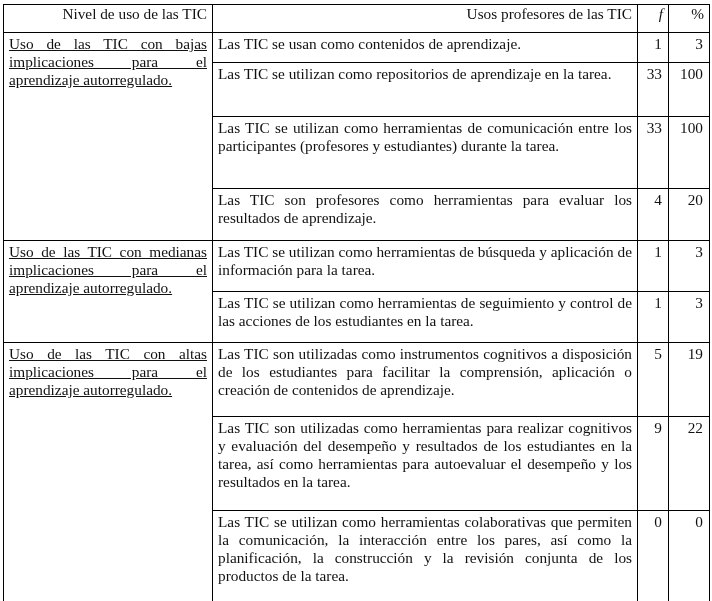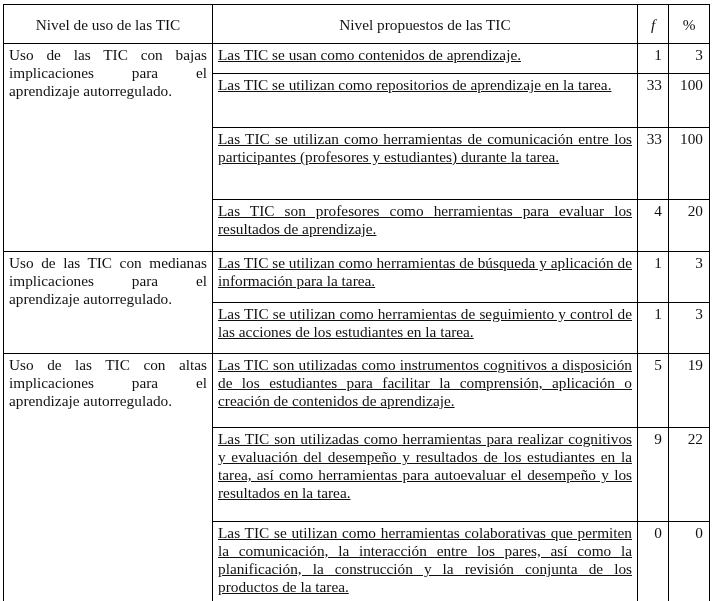--- a/index.html
+++ b/index.html
@@ -25,49 +25,49 @@
       table-layout: fixed;
     }
     table.tic-table td, table.tic-table th {
       border: 1px solid #000000;
       padding: 2px 5px 3px 5px;
       vertical-align: top;
       font-weight: normal;
       line-height: 18px;
     }
     table.tic-table th {
-      text-align: center;
+      text-align: right;
       height: 24px;
-      padding-top: 11px;
+      padding-top: 0;
     }
     col.c1 { width: 209px; }
     col.c2 { width: 425px; }
     col.c3 { width: 31px; }
     col.c4 { width: 41px; }
     .justify {
       text-align: justify;
       text-align-last: left;
-      text-decoration: underline;
     }
     .num {
       text-align: right;
       padding-right: 6px !important;
     }
     th.num-head-f {
       text-align: right;
       font-style: italic;
       padding-right: 6px;
     }
     th.num-head-pct {
       text-align: right;
       padding-right: 6px;
     }
     .level-cell {
       text-align: justify;
       text-align-last: left;
+      text-decoration: underline;
     }
     tr.r1 td { height: 24px; }
     tr.r2 td { height: 48px; }
     tr.r3 td { height: 66px; }
     tr.r4 td { height: 46px; }
     tr.r5 td { height: 45px; }
     tr.r6 td { height: 45px; }
     tr.r7 td { height: 68px; }
     tr.r8 td { height: 88px; }
     tr.r9 td { height: 87px; }
@@ -78,21 +78,21 @@
 <table class="tic-table">
   <colgroup>
     <col class="c1">
       <col class="c2">
       <col class="c3">
       <col class="c4">
   </colgroup>
   <thead>
     <tr>
       <th>Nivel de uso de las TIC</th>
-      <th>Nivel propuestos de las TIC</th>
+      <th>Usos profesores de las TIC</th>
       <th class="num-head-f">f</th>
       <th class="num-head-pct">%</th>
     </tr>
   </thead>
   <tbody>
 
     <tr class="r1">
       <td rowspan="4" class="level-cell">Uso de las TIC con bajas implicaciones para el aprendizaje autorregulado.</td>
       <td class="justify">Las TIC se usan como contenidos de aprendizaje.</td>
       <td class="num">1</td>

